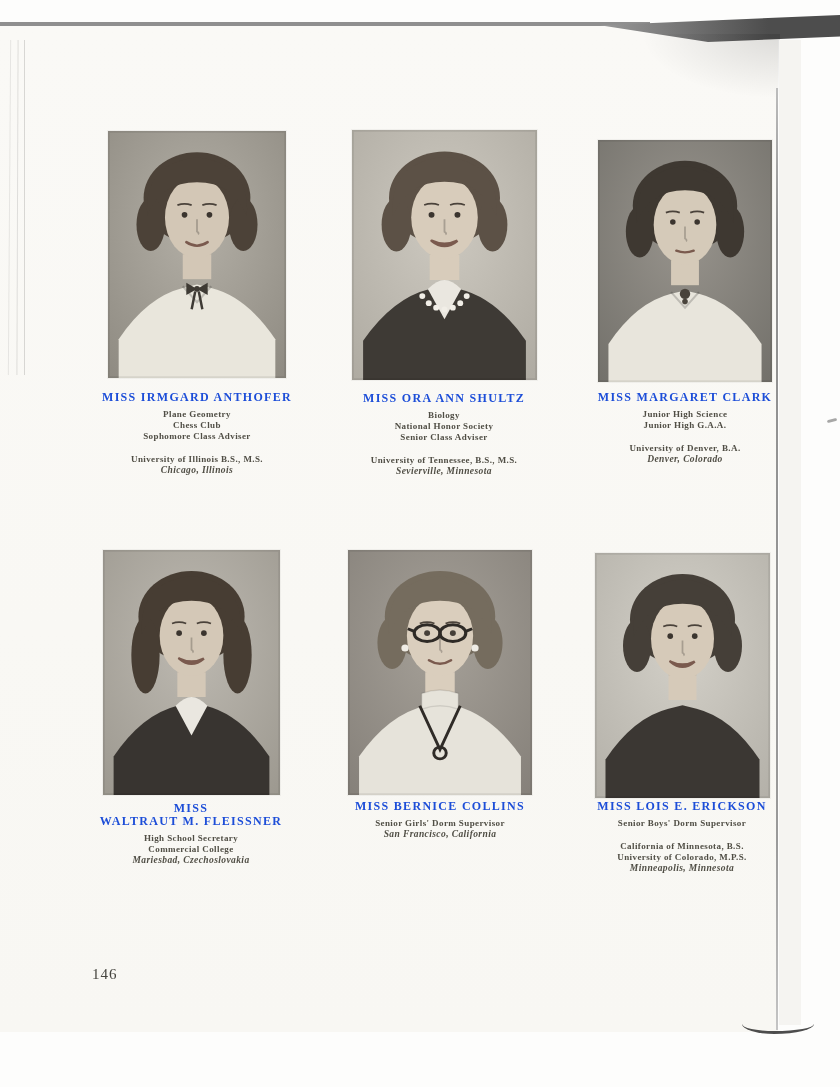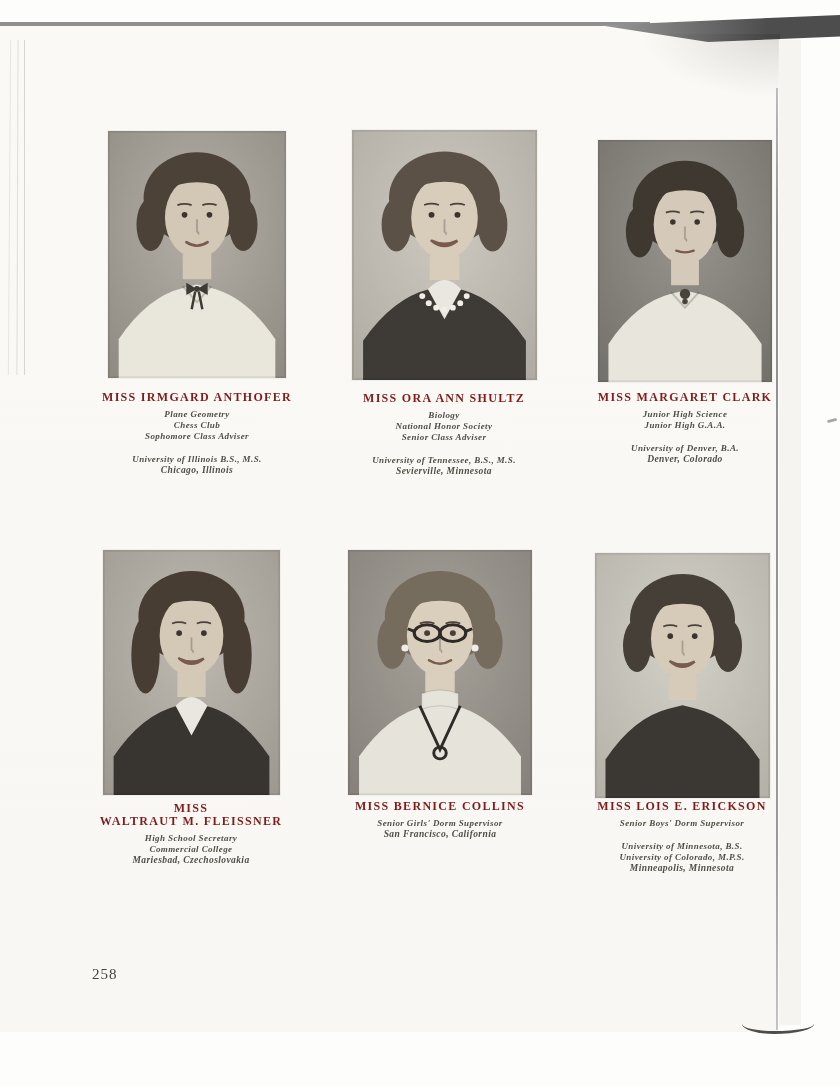--- a/index.html
+++ b/index.html
@@ -37,24 +37,24 @@
   }
   .tilde-mark{left:827px;top:419px;width:10px;height:3px;background:#8a8a8a;border-radius:2px;transform:rotate(-14deg);opacity:.75;}
   
   .photo{box-shadow:0 0 0 1px rgba(0,0,0,.04);overflow:hidden;background:#b5b1a9;}
   .photo svg{display:block;width:100%;height:100%;}
   
   .caption{
     text-align:center;color:#504e45;
   }
   .caption .name{
-    font-size:12px;font-weight:700;letter-spacing:1.3px;line-height:13px;color:#7f1d1d;
+    font-size:12px;font-weight:700;letter-spacing:1.3px;line-height:13px;color:#1d4ed8;
   }
   .caption .details{margin-top:5px;}
-  .caption .detail{font-size:9px;font-weight:700;line-height:11px;letter-spacing:.4px;font-style:italic;}
+  .caption .detail{font-size:9px;font-weight:700;line-height:11px;letter-spacing:.4px;}
   .caption .creds{margin-top:12px;}
   .caption .city{margin-top:0;font-size:9.5px;font-weight:700;font-style:italic;letter-spacing:.4px;}
   .page-number{
     left:92px;top:966px;font-size:15px;letter-spacing:1px;color:#45443e;
   }
 </style>
 </head>
 <body>
 
 <div class="abs paper"></div>
@@ -313,19 +313,19 @@
   </div>
   <div class="city">San Francisco, California</div>
 </div>
 
 <div class="abs caption" style="left:557px;top:800px;width:250px;">
   <div class="name">MISS LOIS E. ERICKSON</div>
   <div class="details">
     <div class="detail">Senior Boys' Dorm Supervisor</div>
   </div>
   <div class="creds">
-    <div class="detail">University of Minnesota, B.S.</div>
+    <div class="detail">California of Minnesota, B.S.</div>
     <div class="detail">University of Colorado, M.P.S.</div>
   </div>
   <div class="city">Minneapolis, Minnesota</div>
 </div>
 
-<div class="abs page-number">258</div>
+<div class="abs page-number">146</div>
 
 </body></html>

